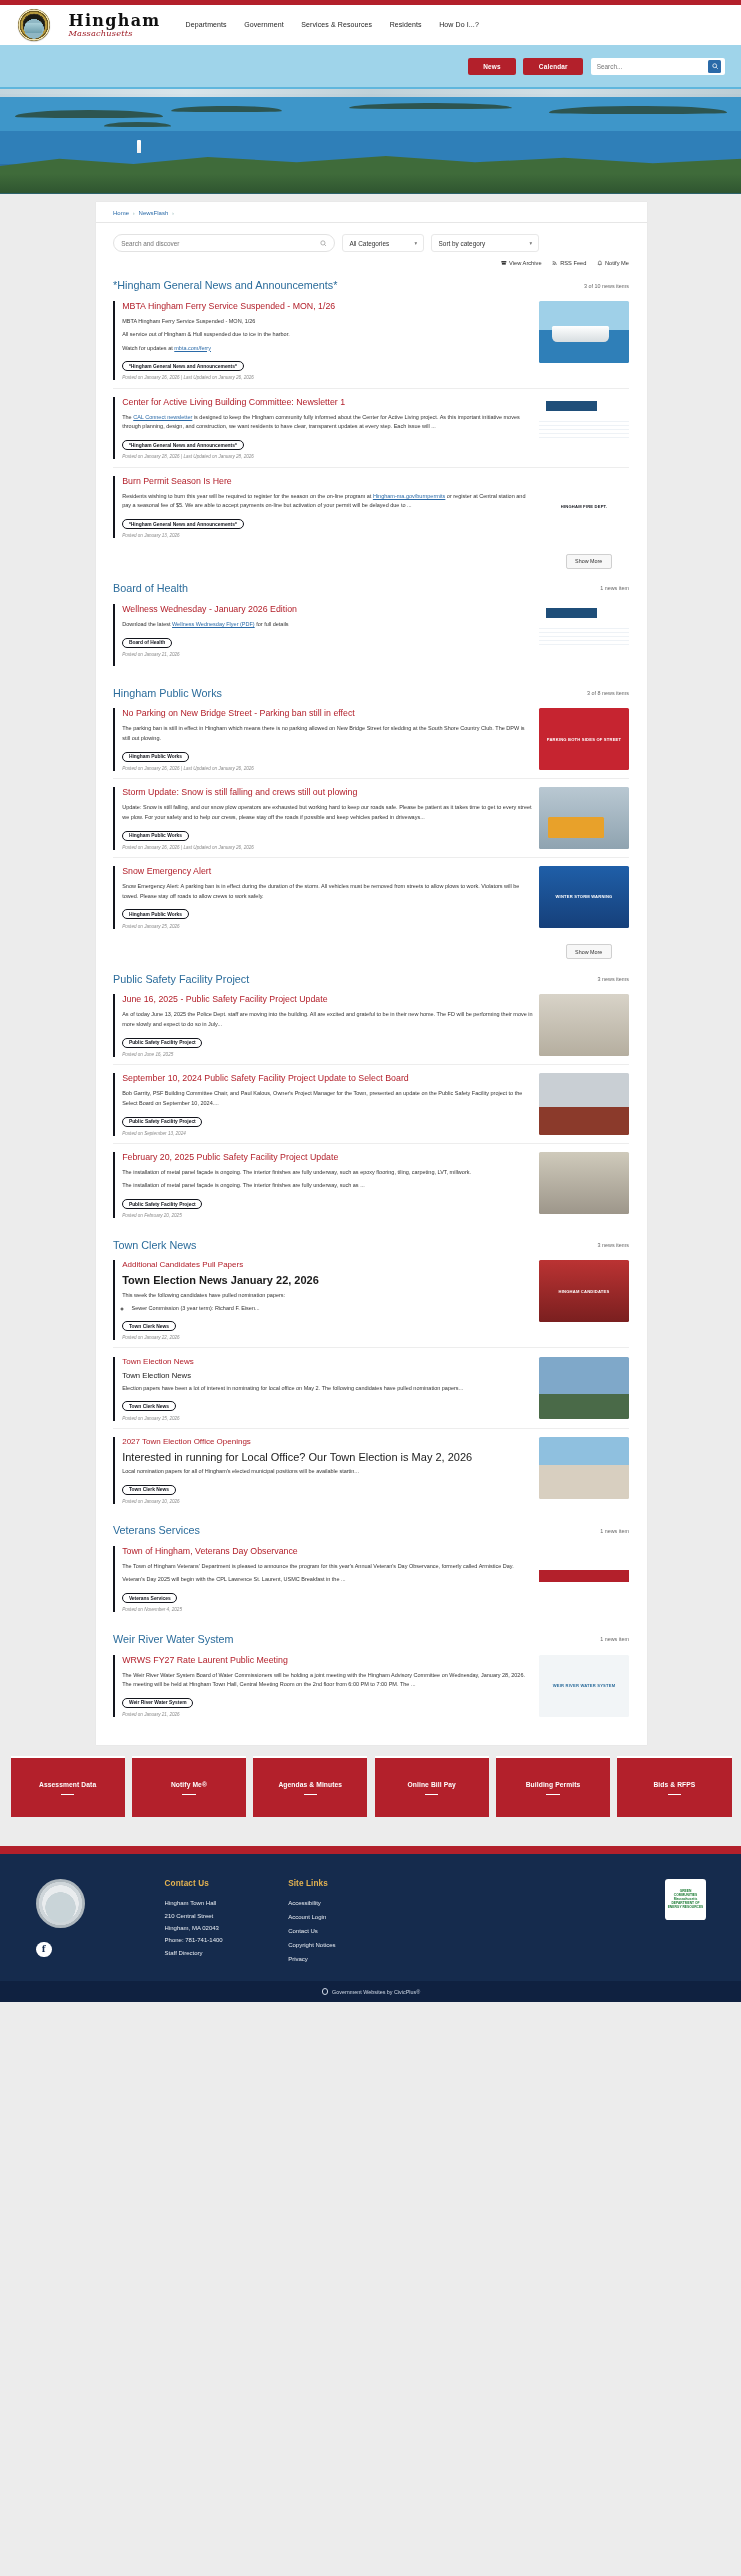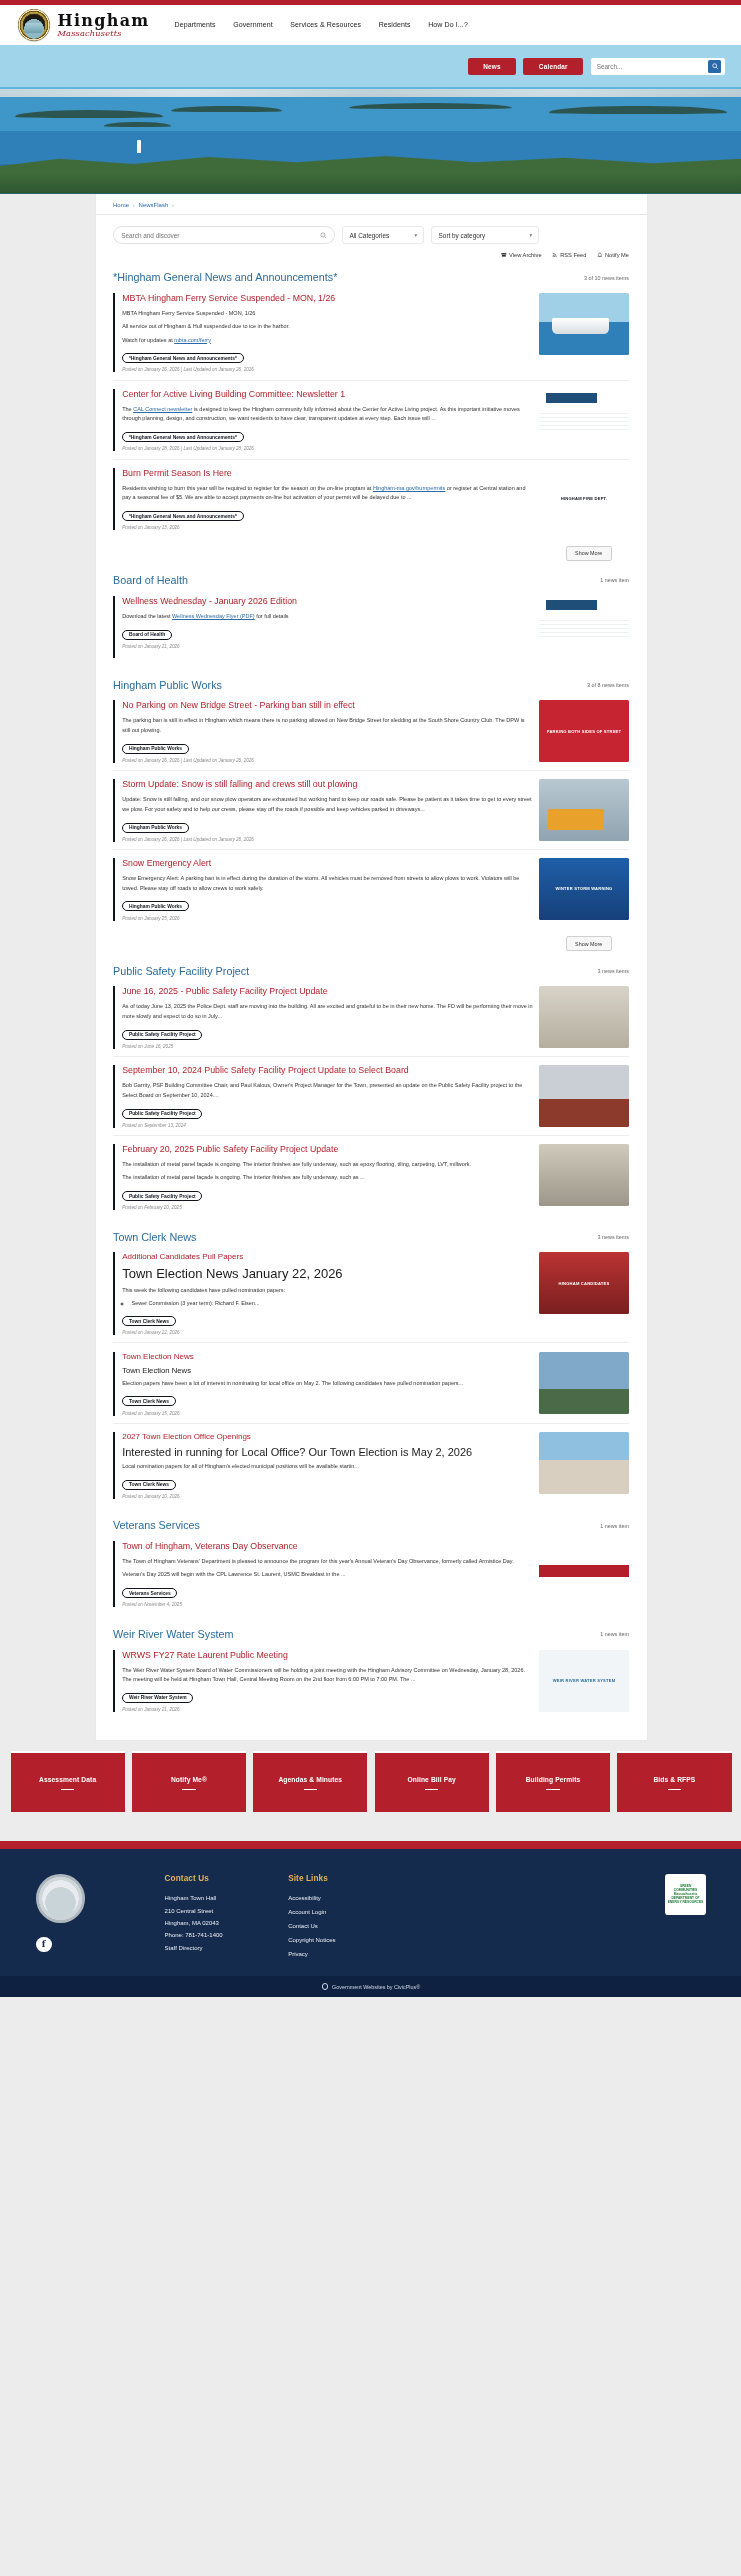--- a/index.html
+++ b/index.html
@@ -13,21 +13,21 @@
   a { text-decoration:none; color:inherit; }
 
   
   .top-accent { height:4.6px; background:#b3202b; width:100%; }
 
   
   .site-header {
     background:#fff; height:40px; display:flex; align-items:center;
     padding:0 17.5px; position:relative; z-index:30;
   }
-  .brand { display:flex; align-items:center; gap:8px; }
+  .brand { display:flex; align-items:center; gap:19px; }
   .seal {
     width:32px; height:32px; border-radius:50%;
     background:
       radial-gradient(circle at 50% 62%, #8fb7c4 0 38%, transparent 39%),
       radial-gradient(circle at 50% 50%, #1c1c14 0 46%, #3a3220 47% 50%, #b79a3c 51% 58%, #6d5a22 59% 63%, #efe2b0 64% 68%, #7a6628 69% 100%);
     box-shadow:0 0.5px 1px rgba(0,0,0,.35);
     position:relative; flex:none;
   }
   .seal::after{
     content:""; position:absolute; left:22%; top:45%; width:56%; height:30%;
@@ -91,21 +91,21 @@
     font-family:"Liberation Sans", sans-serif; background:transparent;
   }
   .search-go{
     width:13.4px; height:13px; background:#2a6aa8; border-radius:1.5px;
     display:flex; align-items:center; justify-content:center;
   }
 
   
   .page-wrap{ background:#ececec; padding:0 0 17.5px; }
   .content-card{
-    width:551px; margin:0 auto; background:#fff; padding:0 0 20.6px;
+    width:551px; margin:8px auto; background:#fff; padding:0 0 20.6px;
     box-shadow:0 0 1px rgba(0,0,0,.07);
   }
   .breadcrumb{
     padding:8.2px 17.5px 6.2px; font-size:6px; color:#2a6aa8;
     border-bottom:0.5px solid #e6e6e6;
   }
   .breadcrumb span.sep{ color:#9bb; padding:0 2.1px; }
 
   .filters{
     display:flex; align-items:center; gap:7.2px; padding:11.3px 17.5px 3.1px;
@@ -458,21 +458,21 @@
               <span class="tl"></span>
             </div>
           </article>
         </section>
         <section class="section">
           <div class="sec-head">
             <h2 class="sec-title">Town Clerk News</h2>
             <div class="sec-count">3 news items</div>
           </div>
           <article class="item">
-            <div class="item-main"><h3 class="item-title">Additional Candidates Pull Papers</h3><div class="item-sub" style="font-size:13px;font-weight:400;color:#1b1b1b">Town Election News January 22, 2026</div><div class="item-body">
+            <div class="item-main"><h3 class="item-title">Additional Candidates Pull Papers</h3><div class="item-sub" style="font-size:11px;font-weight:700;color:#1b1b1b">Town Election News January 22, 2026</div><div class="item-body">
                 <p>This week the following candidates have pulled nomination papers:</p>
                 <ul>
                   <li>Sewer Commission (3 year term): Richard F. Eisen...</li>
                 </ul>
               </div><div class="tag">Town Clerk News</div><div class="posted">Posted on January 22, 2026</div></div>
             <div class="thumb t-vote">
               <span class="tl">HINGHAM CANDIDATES</span>
             </div>
           </article>
           <article class="item">

